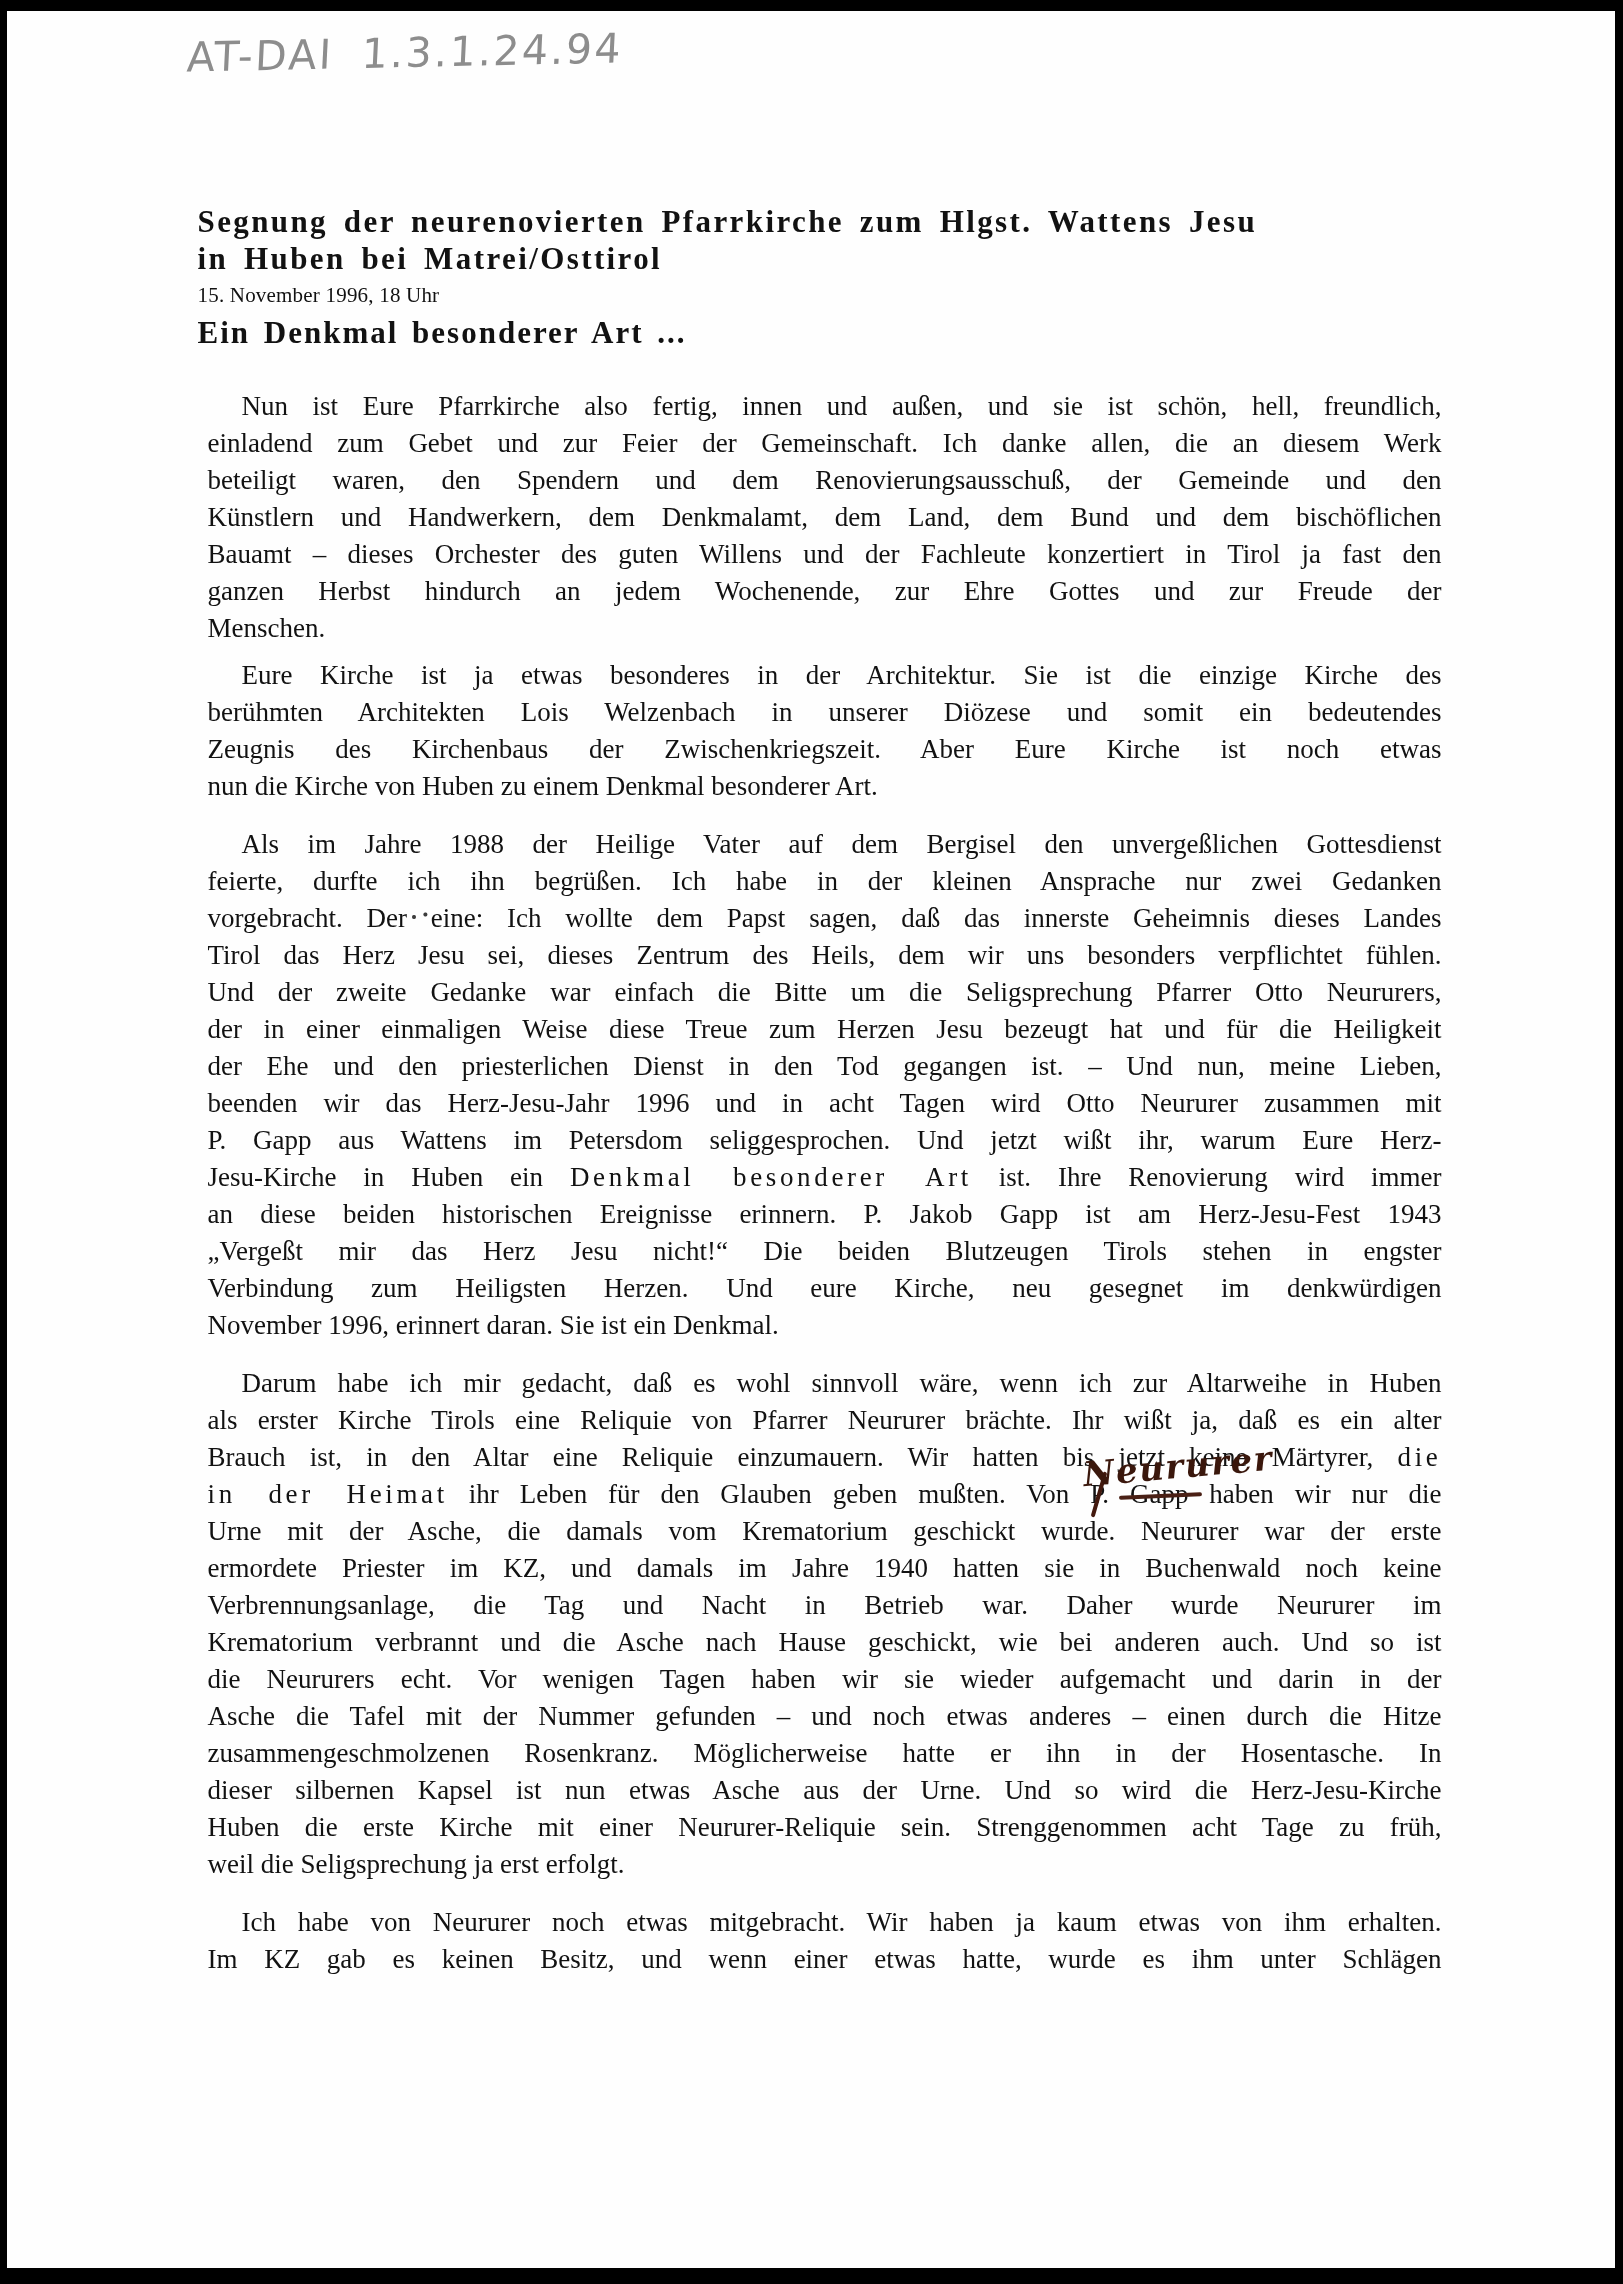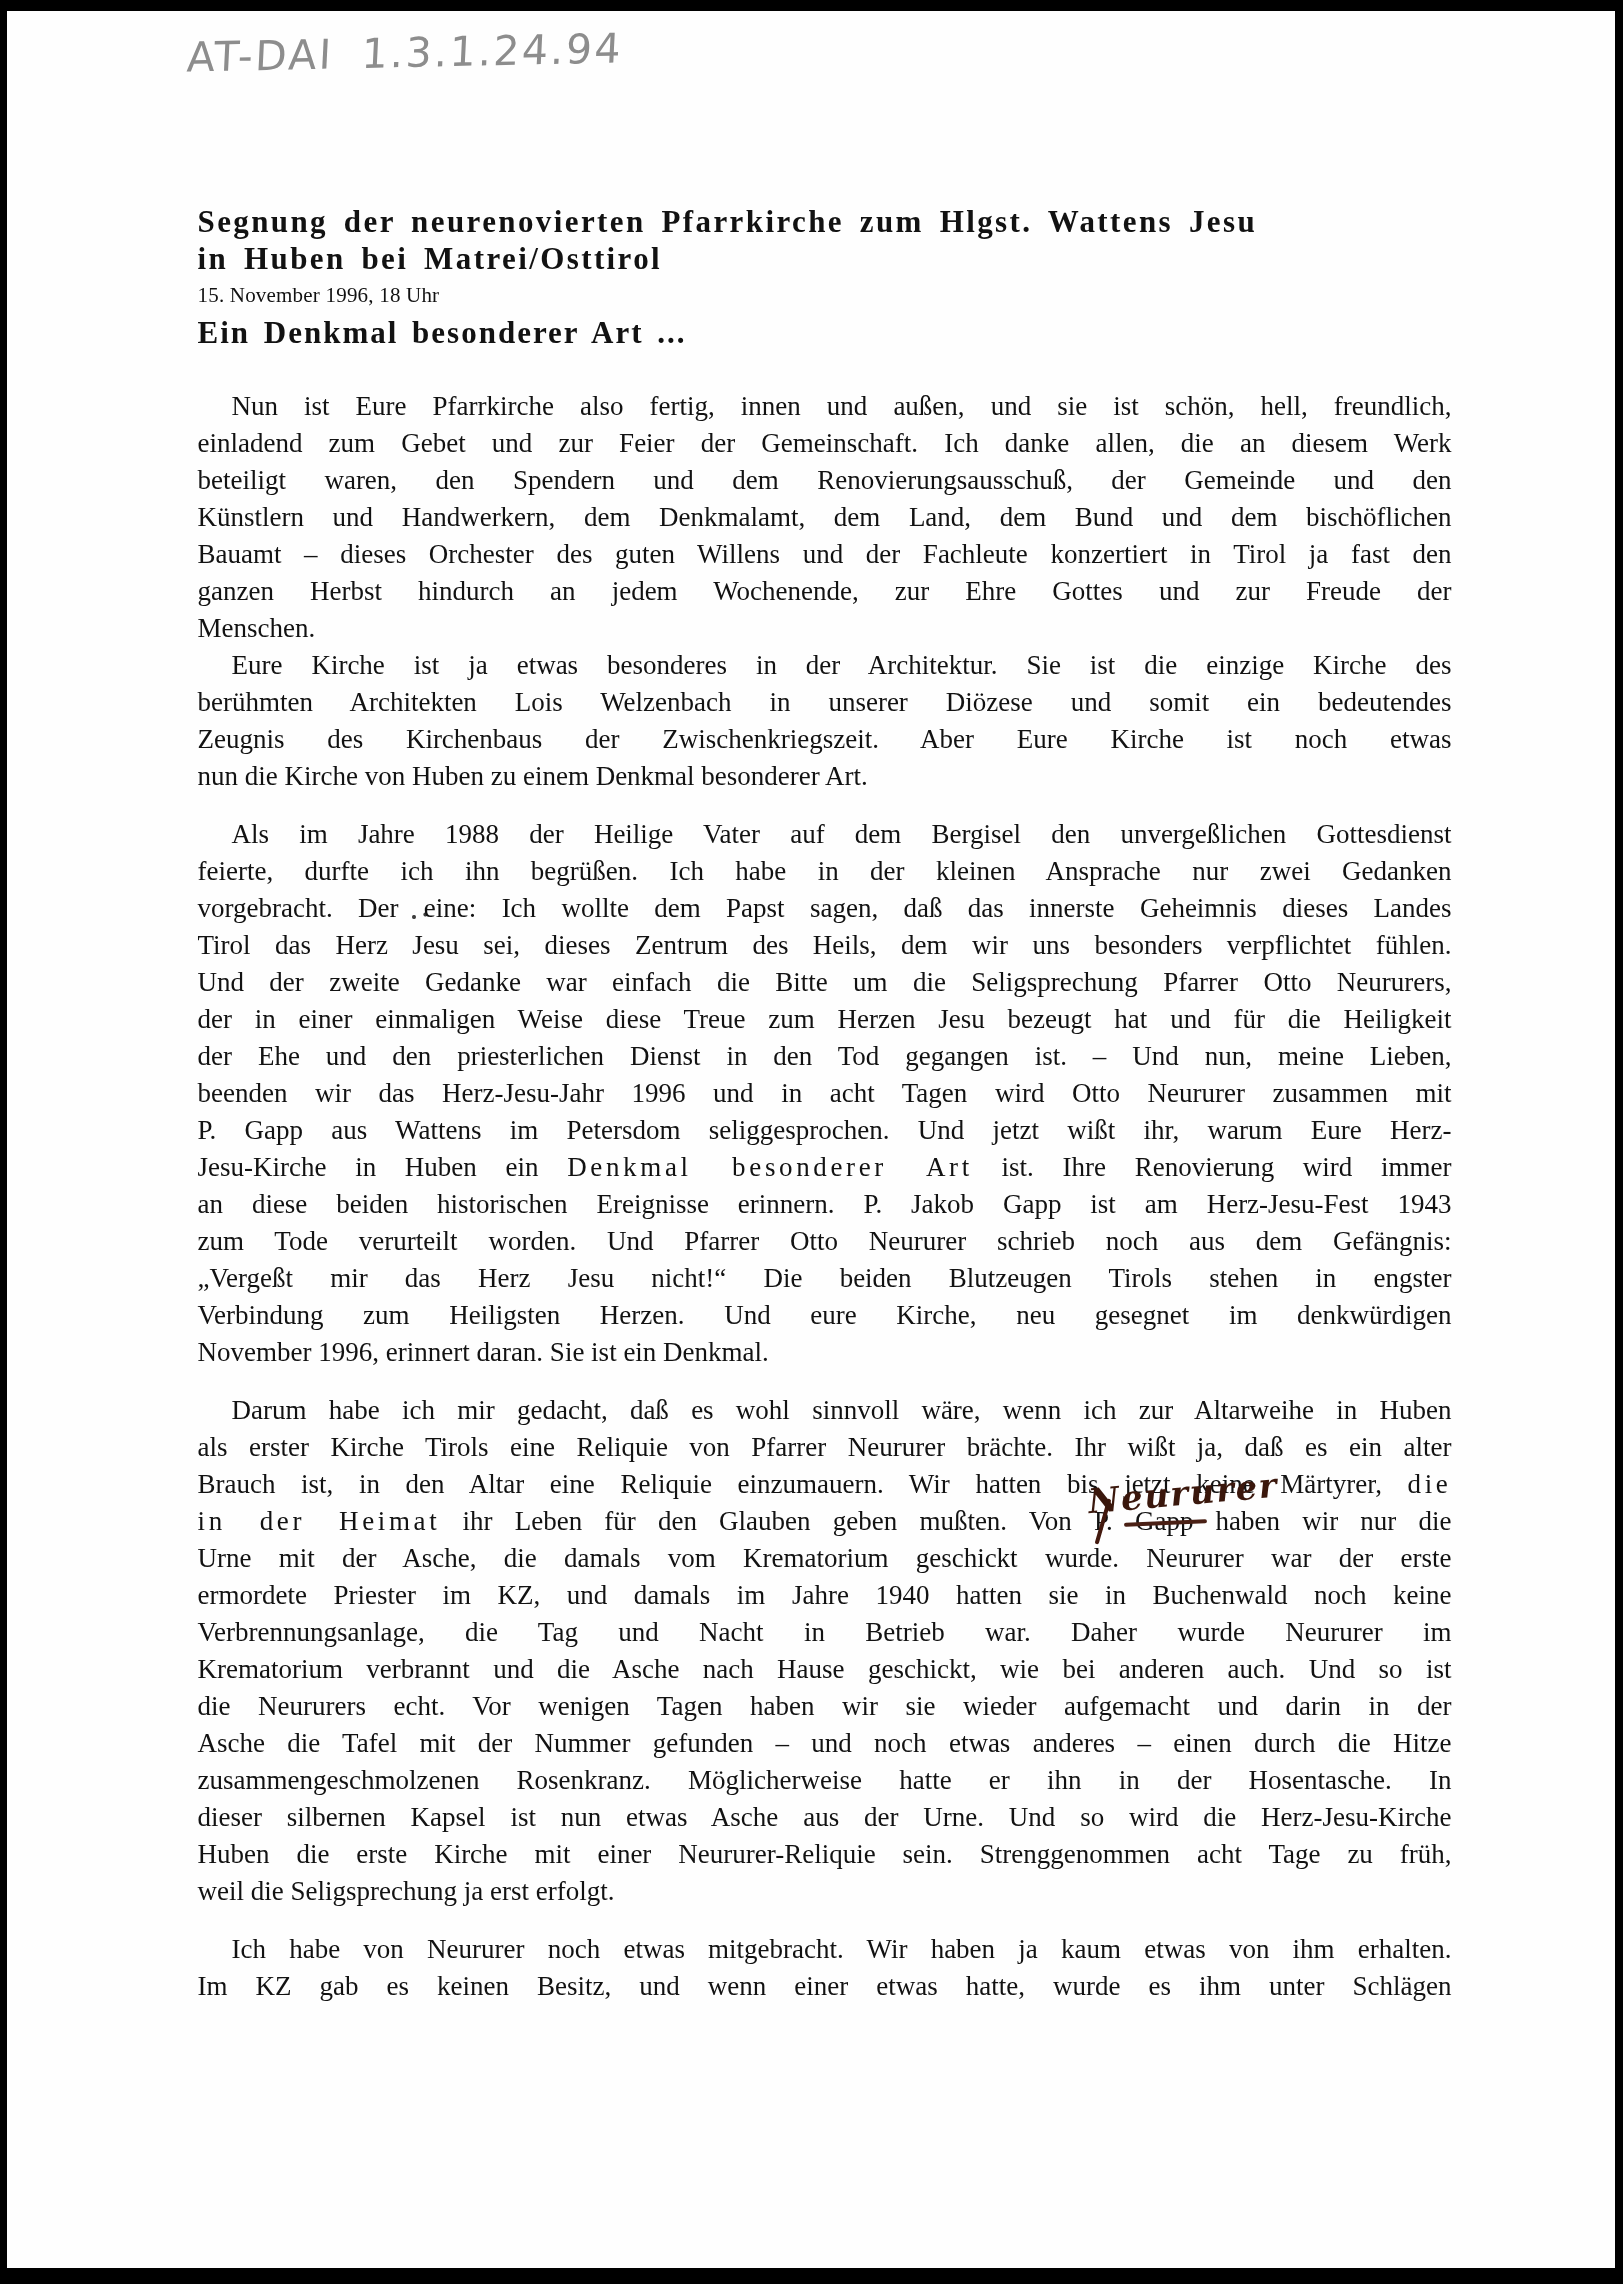--- a/index.html
+++ b/index.html
@@ -14,21 +14,21 @@
 
   
   .content{position:absolute;left:191px;top:192px;width:1254px;}
 
   .title-line{font-size:31px;font-weight:700;letter-spacing:2.4px;word-spacing:5.7px;
               line-height:37px;height:37px;white-space:nowrap;}
   .date-line{font-size:21px;font-weight:400;letter-spacing:0.2px;line-height:37px;height:37px;}
   .doc-heading{font-size:31px;font-weight:700;letter-spacing:2px;word-spacing:4px;
               line-height:37px;height:37px;white-space:nowrap;}
 
-  .para{margin:0;}
+  .para{margin:10px;}
   .para.first{margin-top:37px;}
   .para.gap{margin-top:21px;}
   .line{font-size:27px;line-height:37px;height:37px;text-align:justify;text-align-last:justify;}
   .line.final{text-align-last:left;}
   .line.indent{text-indent:34px;}
 
   .spaced{letter-spacing:0.135em;word-spacing:0.3em;}
 
   .struck{position:relative;}
   .struck::after{content:"";position:absolute;left:-11.4px;right:-13px;top:52%;height:4px;
@@ -82,21 +82,20 @@
             <div class="line"><span>feierte, durfte ich ihn begrüßen. Ich habe in der kleinen Ansprache nur zwei Gedanken</span></div>
             <div class="line"><span>vorgebracht. Der eine: Ich wollte dem Papst sagen, daß das innerste Geheimnis dieses Landes</span></div>
             <div class="line"><span>Tirol das Herz Jesu sei, dieses Zentrum des Heils, dem wir uns besonders verpflichtet fühlen.</span></div>
             <div class="line"><span>Und der zweite Gedanke war einfach die Bitte um die Seligsprechung Pfarrer Otto Neururers,</span></div>
             <div class="line"><span>der in einer einmaligen Weise diese Treue zum Herzen Jesu bezeugt hat und für die Heiligkeit</span></div>
             <div class="line"><span>der Ehe und den priesterlichen Dienst in den Tod gegangen ist. – Und nun, meine Lieben,</span></div>
             <div class="line"><span>beenden wir das Herz-Jesu-Jahr 1996 und in acht Tagen wird Otto Neururer zusammen mit</span></div>
             <div class="line"><span>P. Gapp aus Wattens im Petersdom seliggesprochen. Und jetzt wißt ihr, warum Eure Herz-</span></div>
             <div class="line"><span>Jesu-Kirche in Huben ein </span><span class="spaced">Denkmal besonderer Art</span><span> ist. Ihre Renovierung wird immer</span></div>
             <div class="line"><span>an diese beiden historischen Ereignisse erinnern. P. Jakob Gapp ist am Herz-Jesu-Fest 1943</span></div>
-            <div class="line"><span>zum Tode verurteilt worden. Und Pfarrer Otto Neururer schrieb noch aus dem Gefängnis:</span></div>
             <div class="line"><span>„Vergeßt mir das Herz Jesu nicht!“ Die beiden Blutzeugen Tirols stehen in engster</span></div>
             <div class="line"><span>Verbindung zum Heiligsten Herzen. Und eure Kirche, neu gesegnet im denkwürdigen</span></div>
             <div class="line final"><span>November 1996, erinnert daran. Sie ist ein Denkmal.</span></div>
           </div>
           <div class="para gap">
             <div class="line indent"><span>Darum habe ich mir gedacht, daß es wohl sinnvoll wäre, wenn ich zur Altarweihe in Huben</span></div>
             <div class="line"><span>als erster Kirche Tirols eine Reliquie von Pfarrer Neururer brächte. Ihr wißt ja, daß es ein alter</span></div>
             <div class="line"><span>Brauch ist, in den Altar eine Reliquie einzumauern. Wir hatten bis jetzt keine Märtyrer, </span><span class="spaced">die</span></div>
             <div class="line"><span class="spaced">in der Heimat</span><span> ihr Leben für den Glauben geben mußten. Von </span><span class="slashed">P.</span><span> </span><span class="struck">Gapp<span class="hand-note">Neururer</span></span><span> haben wir nur die</span></div>
             <div class="line"><span>Urne mit der Asche, die damals vom Krematorium geschickt wurde. Neururer war der erste</span></div>

